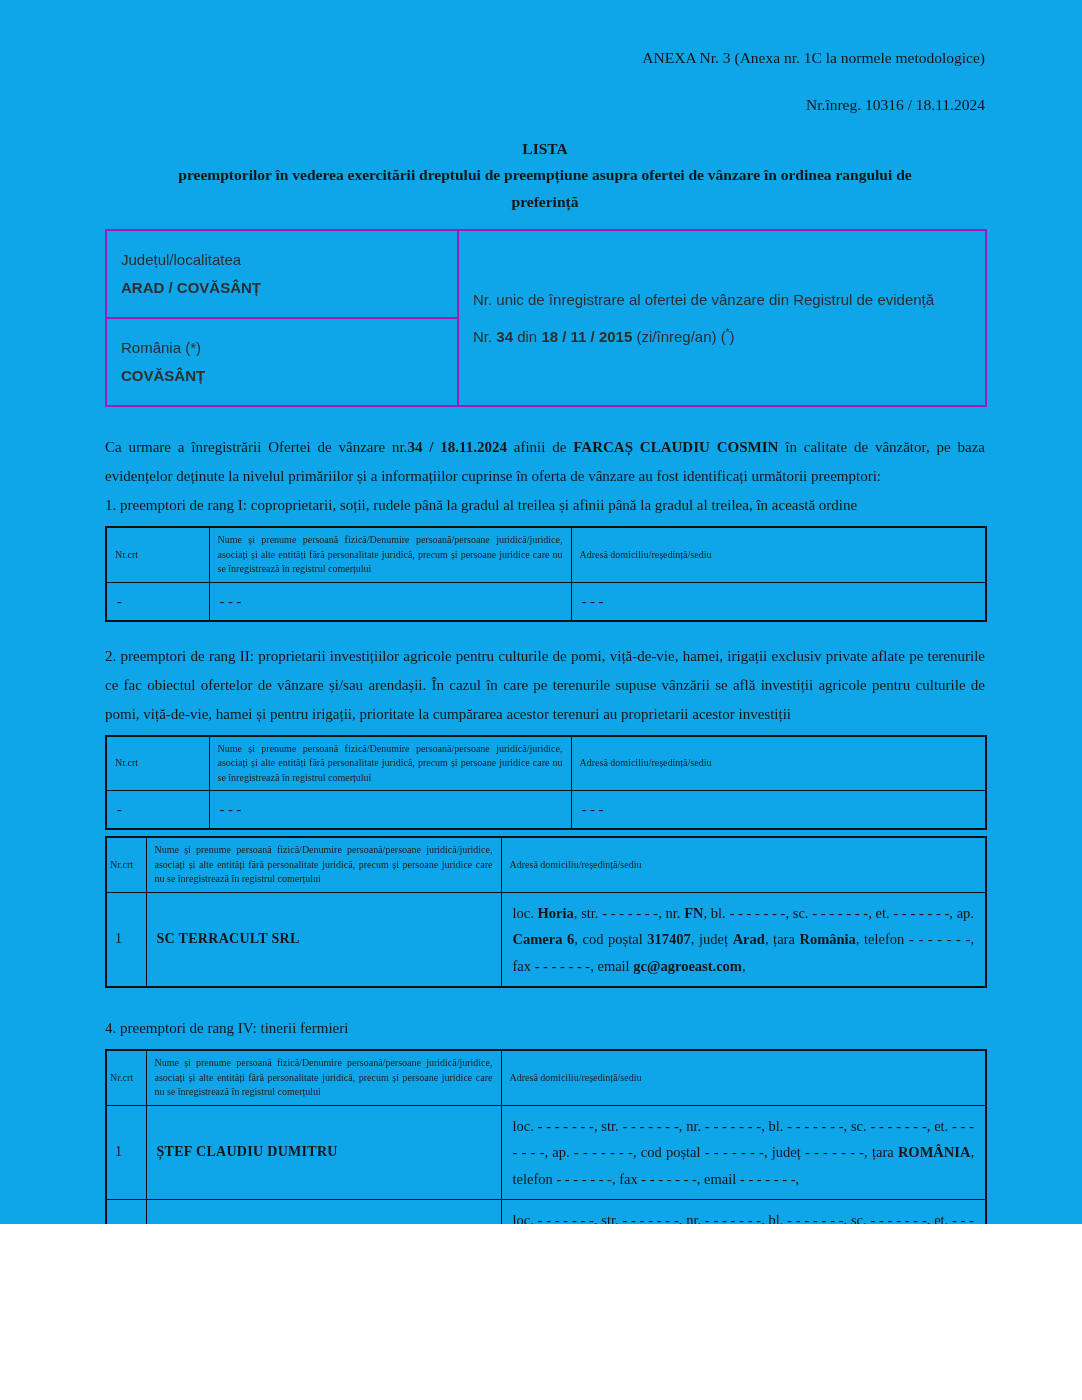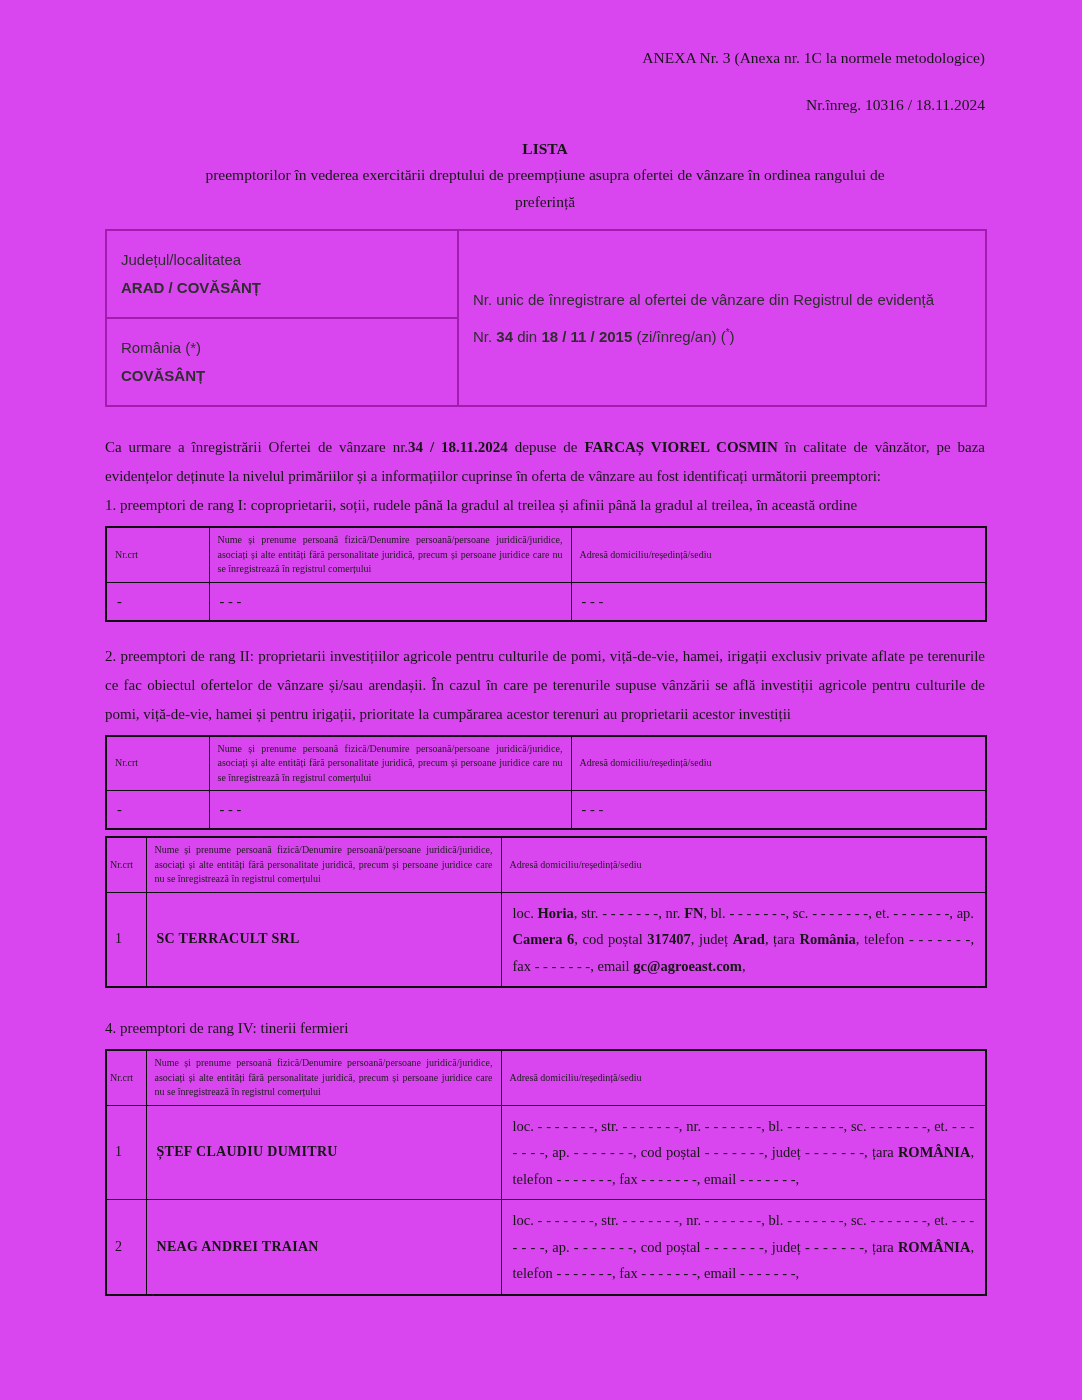--- a/index.html
+++ b/index.html
@@ -1,21 +1,21 @@
 <!DOCTYPE html>
 <html lang="ro"><head>
 <meta charset="utf-8">
 <style>
   html, body { margin: 0; padding: 0; background: #ffffff; }
   .page {
     position: relative;
     width: 1082px;
-    height: 1400px;
+    height: 1224px;
     margin: 0 auto;
-    background: #d946ef;
+    background: #0ea5e9;
     color: #161616;
     font-family: "Liberation Serif", serif;
     box-sizing: border-box;
     padding: 48px 97px 9px 105px;
     overflow: hidden;
   }
   .annex-line {
     text-align: right;
     font-size: 15.5px;
     line-height: 20px;
@@ -28,21 +28,21 @@
   }
   .doc-title {
     text-align: center;
     font-weight: bold;
     font-size: 15.5px;
     line-height: 20px;
     margin-top: 24px;
   }
   .doc-subtitle {
     text-align: center;
-    font-weight: normal;
+    font-weight: bold;
     font-size: 15.5px;
     line-height: 27px;
     margin-top: 2px;
   }
   
   .info-table {
     width: 100%;
     border-collapse: collapse;
     margin-top: 14px;
     font-family: "Liberation Sans", sans-serif;
@@ -143,21 +143,21 @@
     </tr>
     <tr>
       <td style="height:70px">
         <div class="label-line">România (*)</div>
         <div class="value-line">COVĂSÂNȚ</div>
       </td>
     </tr>
   </tbody>
     </table>
 
-  <p class="para mt26"><span>Ca urmare a înregistrării Ofertei de vânzare nr.</span><span class="rich-b">34 / 18.11.2024</span><span> depuse de </span><span class="rich-b">FARCAȘ VIOREL COSMIN</span><span> în calitate de vânzător, pe baza evidențelor deținute la nivelul primăriilor și a informațiilor cuprinse în oferta de vânzare au fost identificați următorii preemptori:</span></p>
+  <p class="para mt26"><span>Ca urmare a înregistrării Ofertei de vânzare nr.</span><span class="rich-b">34 / 18.11.2024</span><span> afinii de </span><span class="rich-b">FARCAȘ CLAUDIU COSMIN</span><span> în calitate de vânzător, pe baza evidențelor deținute la nivelul primăriilor și a informațiilor cuprinse în oferta de vânzare au fost identificați următorii preemptori:</span></p>
 
   <p class="para single-line">1. preemptori de rang I: coproprietarii, soții, rudele până la gradul al treilea și afinii până la gradul al treilea, în această ordine</p>
   <table class="ptable">
     <colgroup>
         <col style="width:103px">
         <col style="width:362px">
         <col style="width:415px">
       </colgroup>
     <tbody>
         <tr>

